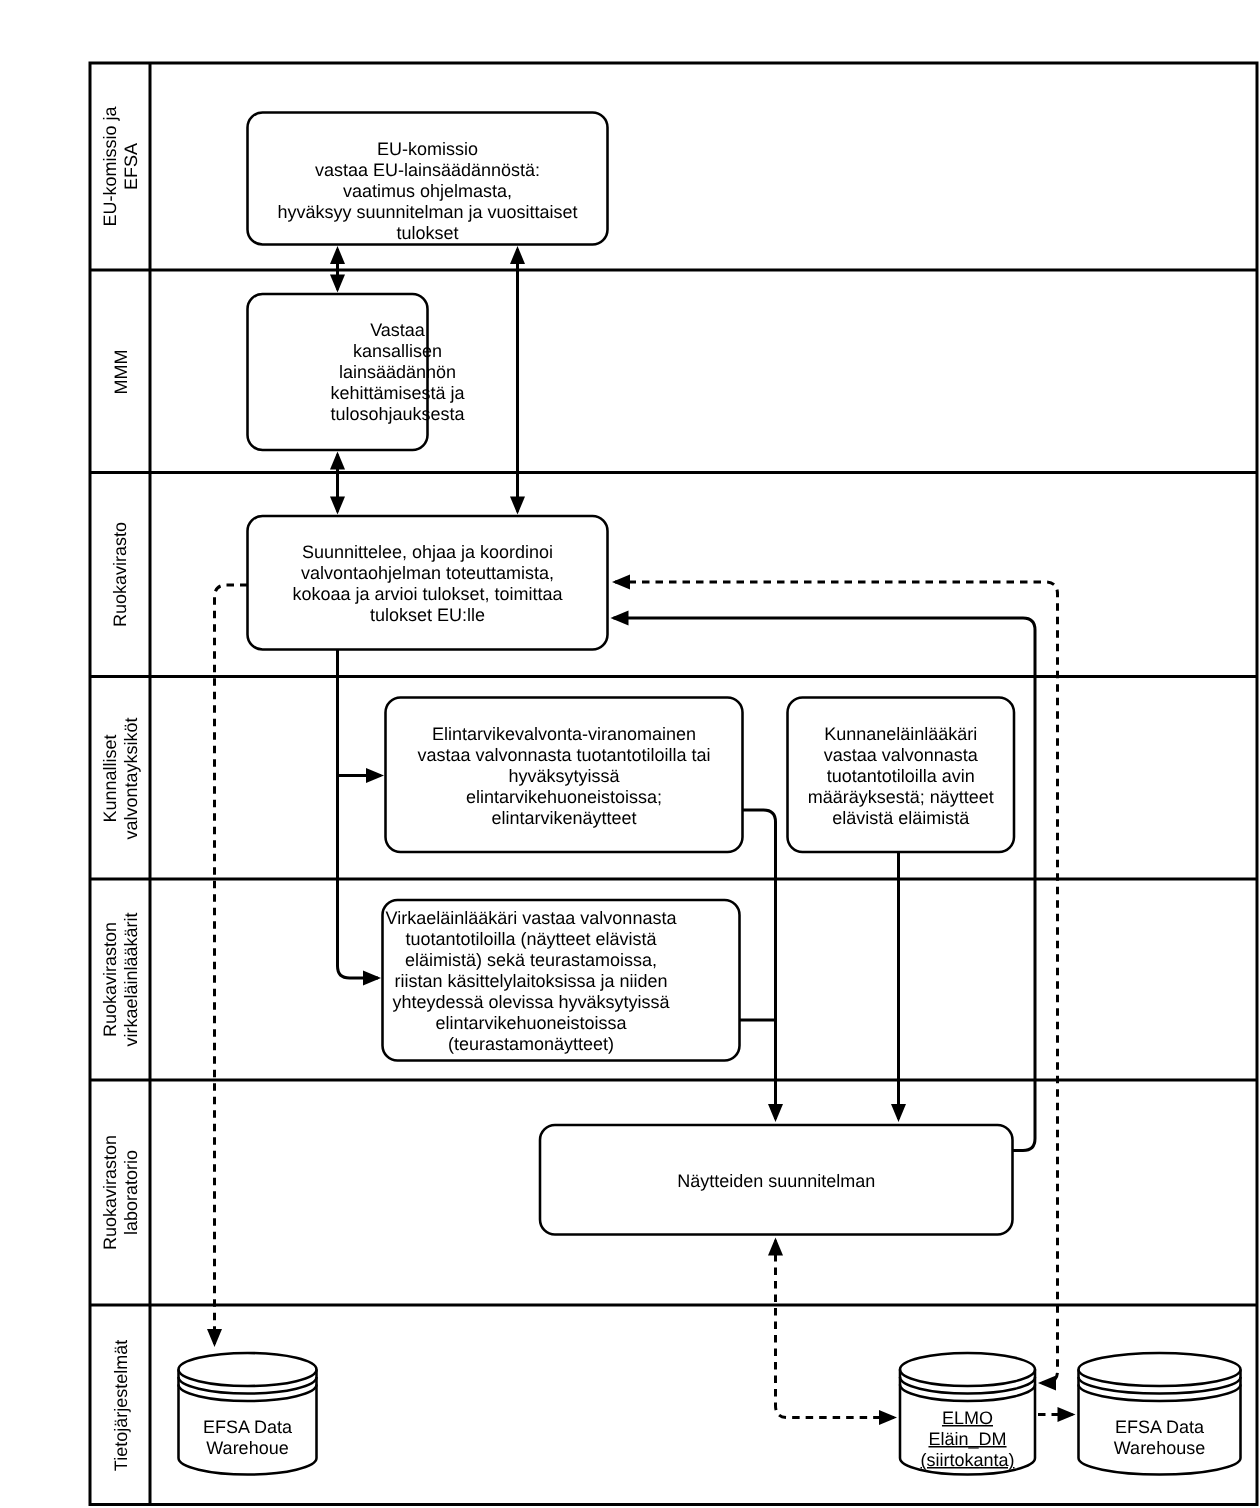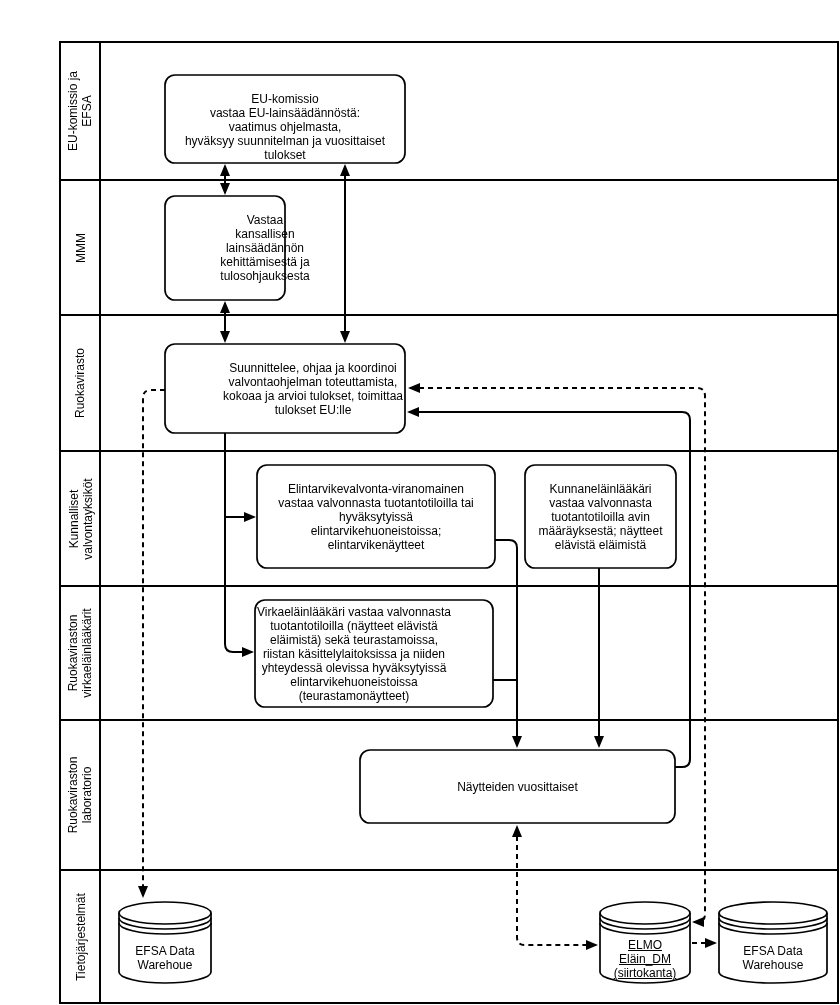--- a/index.html
+++ b/index.html
@@ -92,42 +92,42 @@
   <div class="node-text" style="left:165px;top:75px; width:240px;height:104px;">EU-komissio
 vastaa EU-lainsäädännöstä:
 vaatimus ohjelmasta,
 hyväksyy suunnitelman ja vuosittaiset
 tulokset</div>
   <div class="node-text" style="left:165px;top:196px;width:120px;height:104px;margin-left:40px;">Vastaa
 kansallisen
 lainsäädännön
 kehittämisestä ja
 tulosohjauksesta</div>
-  <div class="node-text" style="left:165px;top:344px;width:240px;height:89px;padding-left:28px;">Suunnittelee, ohjaa ja koordinoi
+  <div class="node-text" style="left:165px;top:344px;width:240px;height:89px;">Suunnittelee, ohjaa ja koordinoi
 valvontaohjelman toteuttamista,
 kokoaa ja arvioi tulokset, toimittaa
 tulokset EU:lle</div>
   <div class="node-text" style="left:257px;top:465px;width:238px;height:103px;text-align:center;">Elintarvikevalvonta-viranomainen
 vastaa valvonnasta tuotantotiloilla tai
 hyväksytyissä
 elintarvikehuoneistoissa;
 elintarvikenäytteet</div>
   <div class="node-text" style="left:525px;top:465px;width:151px;height:103px;">Kunnaneläinlääkäri
 vastaa valvonnasta
 tuotantotiloilla avin
 määräyksestä; näytteet
 elävistä eläimistä</div>
   <div class="node-text" style="left:255px;top:600px;width:198px;height:107px;">Virkaeläinlääkäri vastaa valvonnasta
 tuotantotiloilla (näytteet elävistä
 eläimistä) sekä teurastamoissa,
 riistan käsittelylaitoksissa ja niiden
 yhteydessä olevissa hyväksytyissä
 elintarvikehuoneistoissa
 (teurastamonäytteet)</div>
-  <div class="node-text" style="left:360px;top:750px;width:315px;height:73px;">Näytteiden vuosittaiset</div>
+  <div class="node-text" style="left:360px;top:750px;width:315px;height:73px;">Näytteiden suunnitelman</div>
 
   <div class="node-text" style="left:119px;top:936px;width:92px; height:44px;">EFSA Data
 Warehoue</div>
   <div class="node-text" style="left:596px;top:934px;width:98px; height:50px;text-decoration:underline;">ELMO
 Eläin_DM
 (siirtokanta)</div>
   <div class="node-text" style="left:719px;top:936px;width:108px;height:44px;">EFSA Data
 Warehouse</div>
 
 </div>

